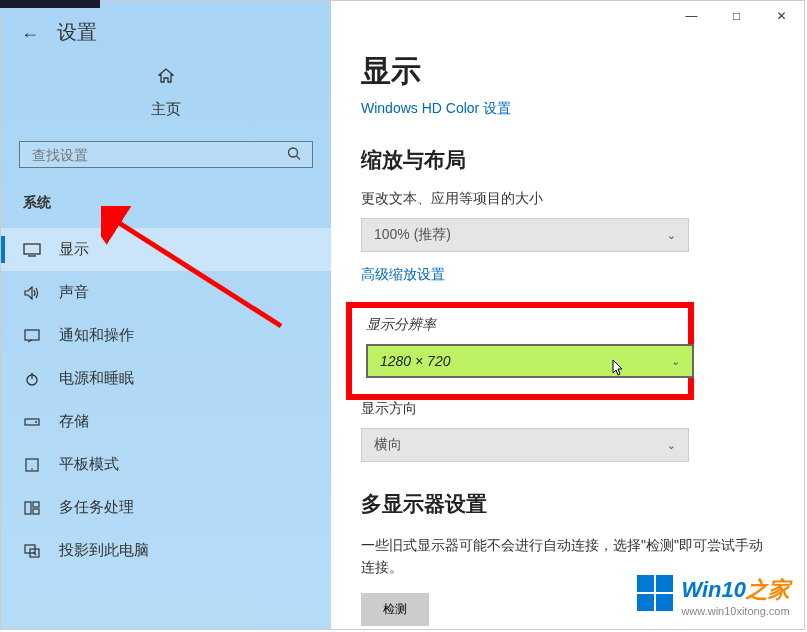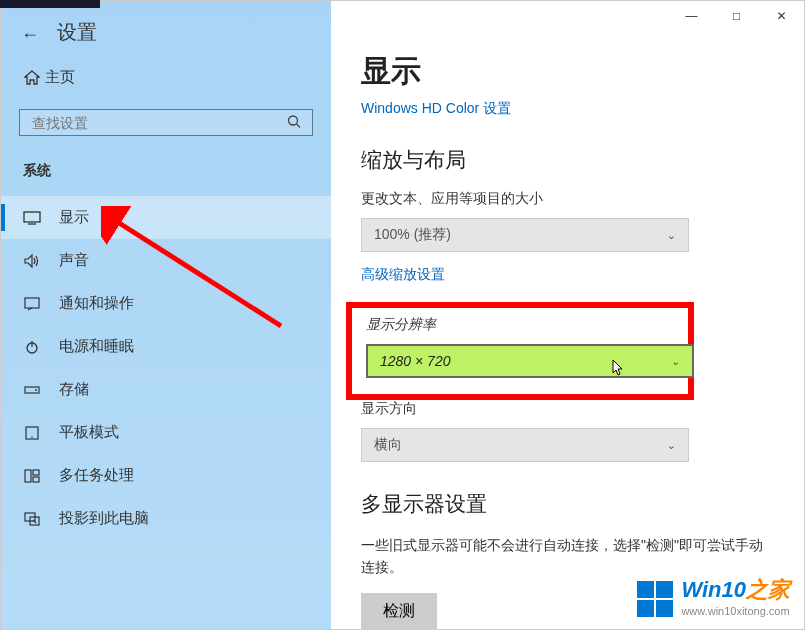--- a/index.html
+++ b/index.html
@@ -9,57 +9,57 @@
     .titlebar { position: absolute; top: 0; right: 0; display: flex; z-index: 10; }
     .titlebar-btn { width: 45px; height: 30px; display: flex; align-items: center; justify-content: center; font-size: 12px; color: #333; cursor: pointer; }
     
     .sidebar { width: 330px; height: 100%; background: linear-gradient(180deg, #a9d4f5 0%, #b5dcf7 100%); padding-top: 10px; position: relative; }
     .dark-tab { position: absolute; top: -1px; left: -1px; width: 100px; height: 8px; background: #1a1a2e; }
     
     .sidebar-header { display: flex; align-items: center; padding: 8px 20px 12px 20px; gap: 18px; }
     .back-btn { font-size: 18px; color: #333; cursor: pointer; }
     .settings-label { font-size: 20px; color: #333; }
     
-    .home-row { display: flex; align-items: center; padding: 10px 22px; gap: 4px; cursor: pointer; }
+    .home-row { display: flex; align-items: center; padding: 10px 22px; gap: 16px; cursor: pointer; flex-direction: column; }
     .home-row .icon { width: 18px; display: flex; justify-content: center; }
     .home-label { font-size: 15px; color: #333; }
     
     .search-box { margin: 12px 18px 18px 18px; position: relative; }
     .search-input { width: 100%; height: 27px; border: 1px solid #5a7a8a; background: rgba(255,255,255,0.15); padding: 0 36px 0 12px; font-size: 14px; color: #555; outline: none; }
     .search-icon { position: absolute; right: 12px; top: 50%; transform: translateY(-50%); color: #444; font-size: 14px; }
     
     .section-label { padding: 8px 22px 16px 22px; font-size: 14px; font-weight: bold; color: #333; }
     
     .nav-item { display: flex; align-items: center; padding: 12px 22px; gap: 18px; cursor: pointer; position: relative; }
     .nav-item.active { background: rgba(255,255,255,0.35); }
     .nav-item.active::before { content: ''; position: absolute; left: 0; top: 8px; bottom: 8px; width: 4px; background: #0078d4; }
     .nav-item .icon { width: 18px; display: flex; justify-content: center; color: #333; }
     .nav-label { font-size: 15px; color: #333; }
     
     .content { flex: 1; padding: 50px 30px 20px 30px; overflow: hidden; position: relative; }
     .page-title { font-size: 30px; font-weight: 600; color: #222; margin-bottom: 8px; }
     .link { color: #0067c0; font-size: 14px; cursor: pointer; }
     
-    .section-title { font-size: 21px; font-weight: 400; color: #222; margin-top: 28px; margin-bottom: 16px; }
+    .section-title { font-size: 21px; font-weight: 700; color: #222; margin-top: 28px; margin-bottom: 16px; }
     .field-label { font-size: 14px; color: #333; margin-bottom: 10px; margin-top: 14px; }
     
     .dropdown { width: 328px; height: 34px; background: #e5e5e5; border: 1px solid #ccc; display: flex; align-items: center; justify-content: space-between; padding: 0 12px; font-size: 14px; color: #555; cursor: pointer; }
     .dropdown .chev { font-size: 11px; color: #555; }
     .dropdown.white { background: #bef264; border: 2px solid #666; color: #222; }
     
     .highlight-box { border: 6px solid #ff0000; padding: 8px 14px 16px 14px; margin-top: 18px; width: 348px; position: relative; left: -15px; font-style: italic; }
     .highlight-box .field-label { margin-top: 0; }
     .cursor-img { position: absolute; right: 62px; bottom: 14px; font-size: 14px; color: #000; }
     
     .desc-text { font-size: 14px; color: #333; line-height: 1.6; margin-top: 8px; }
-    .btn { display: inline-block; background: #ccc; color: #000; padding: 8px 22px; font-size: 16px; margin-top: 14px; border: none; cursor: pointer; }
+    .btn { display: inline-block; background: #ccc; color: #000; padding: 8px 22px; font-size: 12px; margin-top: 14px; border: none; cursor: pointer; }
     
     .arrow-svg { position: absolute; top: 205px; left: 100px; pointer-events: none; z-index: 5; }
     
-    .watermark { position: absolute; right: 14px; bottom: 12px; display: flex; align-items: flex-end; gap: 8px; z-index: 20; }
+    .watermark { position: absolute; right: 14px; bottom: 12px; display: flex; align-items: flex-start; gap: 8px; z-index: 20; }
     .watermark-logo { width: 36px; height: 36px; display: grid; grid-template-columns: 1fr 1fr; grid-template-rows: 1fr 1fr; gap: 2px; }
     .watermark-logo div { background: #0078d4; }
     .watermark-text { display: flex; flex-direction: column; }
     .watermark-title { font-size: 22px; font-weight: bold; font-style: italic; color: #0078d4; }
     .watermark-title .accent { color: #ff8500; }
     .watermark-url { font-size: 11px; color: #888; }
   </style>
 </head>
 <body>
 

